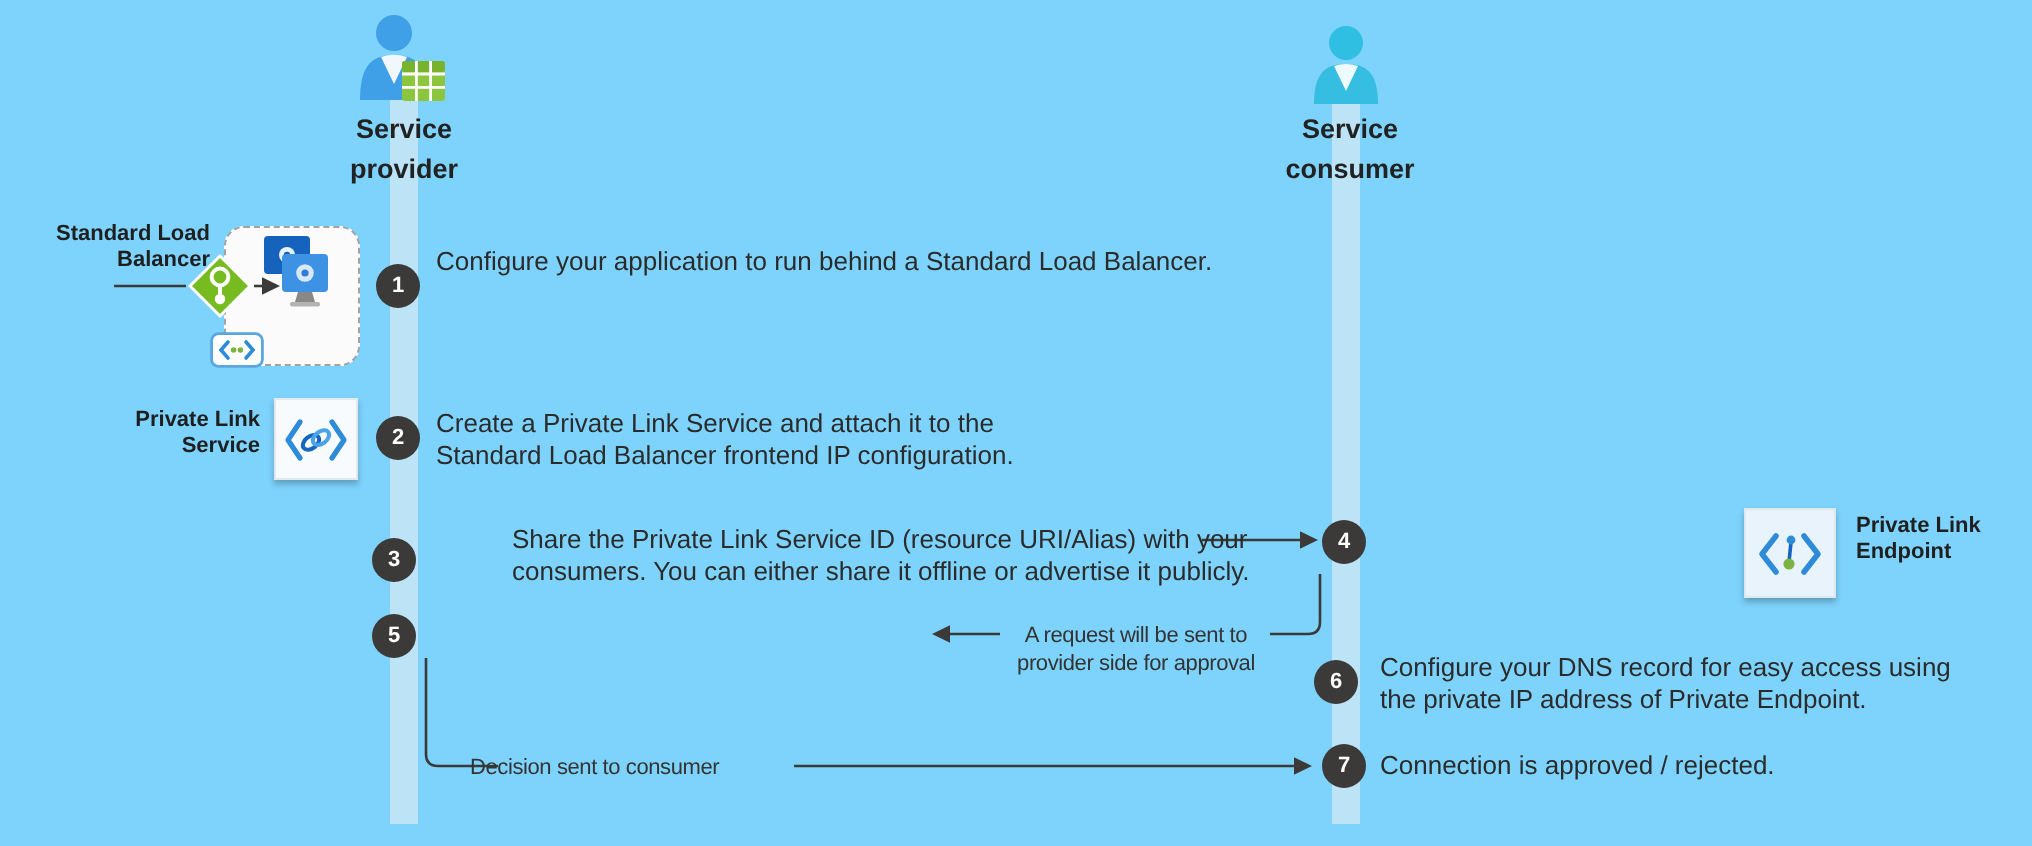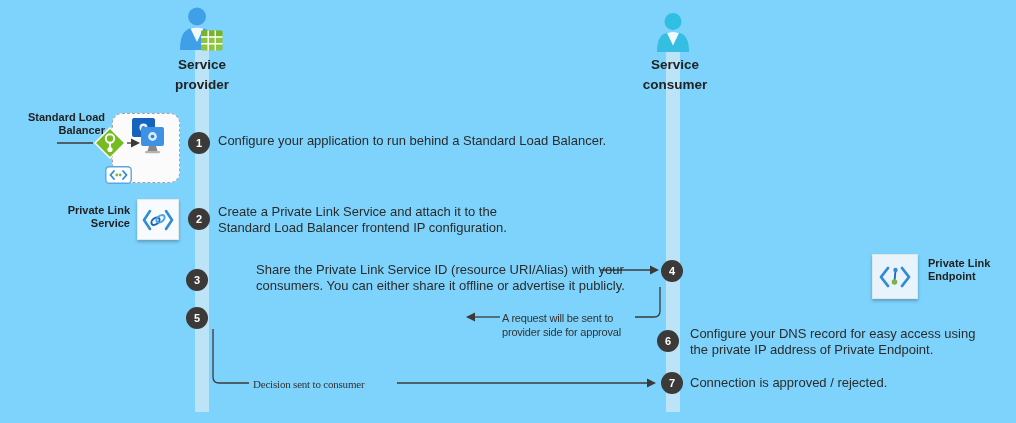--- a/index.html
+++ b/index.html
@@ -115,32 +115,32 @@
 Endpoint</div>
 
   <div class="badge" style="left:188px;top:132px;">1</div>
   <div class="badge" style="left:188px;top:208px;">2</div>
   <div class="badge" style="left:186px;top:269px;">3</div>
   <div class="badge" style="left:661px;top:260px;">4</div>
   <div class="badge" style="left:186px;top:307px;">5</div>
   <div class="badge" style="left:657px;top:330px;">6</div>
   <div class="badge" style="left:661px;top:372px;">7</div>
 
-  <div class="step-text" style="left:218px;top:133px;width:430px;">Configure your application to run behind a Standard Load Balancer.</div>
+  <div class="step-text" style="left:218px;top:123px;width:430px;">Configure your application to run behind a Standard Load Balancer.</div>
   <div class="step-text" style="left:218px;top:204px;width:360px;">Create a Private Link Service and attach it to the
 Standard Load Balancer frontend IP configuration.</div>
   <div class="step-text" style="left:216px;top:262px;width:420px;margin-left:40px;">Share the Private Link Service ID (resource URI/Alias) with your
 consumers. You can either share it offline or advertise it publicly.</div>
   <div class="step-text" style="left:690px;top:326px;width:320px;">Configure your DNS record for easy access using
 the private IP address of Private Endpoint.</div>
   <div class="step-text" style="left:690px;top:375px;width:320px;">Connection is approved / rejected.</div>
 
-  <div class="annotation" style="left:502px;top:311px;width:132px;">A request will be sent to
+  <div class="annotation" style="left:502px;top:311px;width:132px;text-align:center;">A request will be sent to
 provider side for approval</div>
-  <div class="annotation" style="left:253px;top:377px;width:140px;font-family:Liberation Serif, serif;">Decision sent to consumer</div>
+  <div class="annotation" style="left:235px;top:377px;width:140px;">Decision sent to consumer</div>
 
   <svg id="connectors" width="1016" height="423" viewBox="0 0 1016 423">
 
     <path class="conn" d="M57 143 H93"></path>
 
     <path class="conn" d="M127 143 H132"></path>
     <path class="head" d="M140 143 L131 138.6 V147.4 Z"></path>
 
     <path class="conn" d="M601 270 H651"></path>
     <path class="head" d="M659 270 L650 265.6 V274.4 Z"></path>

